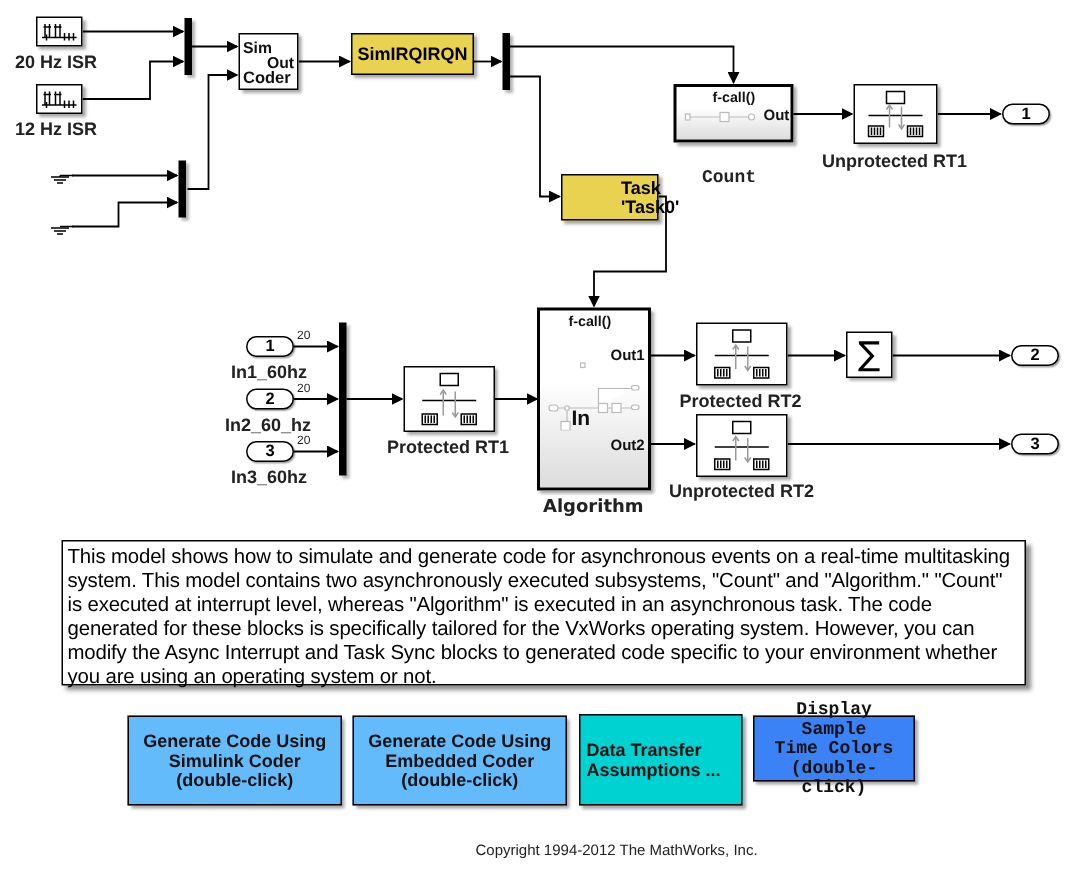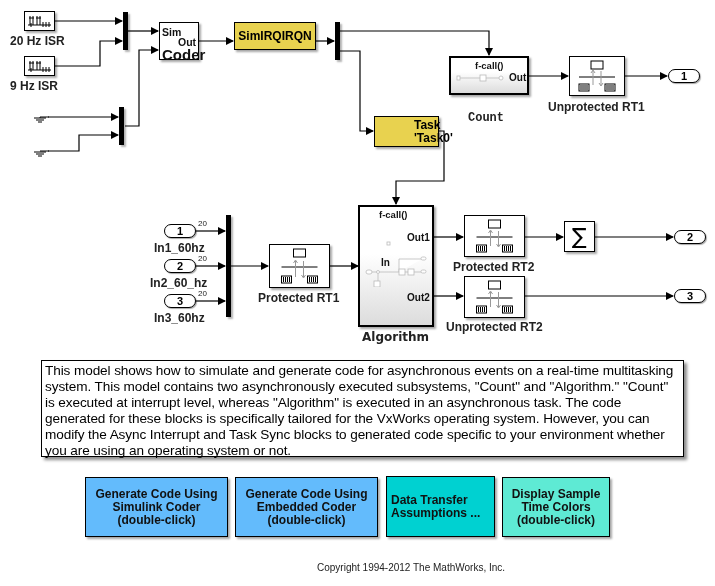--- a/index.html
+++ b/index.html
@@ -88,21 +88,21 @@
 <div class="blk" style="left:24px;top:56px;width:31px;height:20px;">
   <svg width="29" height="18">
     <g stroke="#000" stroke-width="1" fill="none">
       <path d="M3,13 H26"></path>
         <path d="M5,4 V13 M8,4 V13 M12,4 V13 M15,4 V13"></path>
       <path d="M4,6 H9 M11,6 H16"></path>
       <path d="M18,10 V15 M21,10 V15 M24,10 V15 M6,11 V15"></path>
     </g>
   </svg>
 </div>
-<div class="lbl" style="left:10px;top:79px;">9 Hz ISR</div>
+<div class="lbl" style="left:10px;top:79px;">12 Hz ISR</div>
 
 <svg style="position:absolute;left:32px;top:112px;" width="18" height="12">
   <g stroke="#000" stroke-width="1">
       <path d="M8,5 H17 M8,5 V5"></path>
       <path d="M2,6 H14 M4,8 H12 M6,10 H10"></path>
       <path d="M8,5 V6"></path>
     </g>
 </svg>
 <svg style="position:absolute;left:32px;top:146px;" width="18" height="12">
   <g stroke="#000" stroke-width="1">
@@ -112,21 +112,21 @@
 </svg>
 
 <div class="mux" style="left:123px;top:12px;height:38px;"></div>
 <div class="mux" style="left:119px;top:107px;height:38px;"></div>
 <div class="mux" style="left:335px;top:22px;height:38px;"></div>
 <div class="mux" style="left:226px;top:215px;height:102px;"></div>
 
 <div class="blk" style="left:159px;top:22px;width:40px;height:38px;">
   <span class="btxt" style="left:2px;top:3px;font-size:10.5px;">Sim</span>
   <span class="btxt" style="left:18px;top:13px;font-size:10.5px;">Out</span>
-  <span class="btxt" style="left:2px;top:23px;font-size:15px;">Coder</span>
+  <span class="btxt" style="left:2px;top:23px;font-size:11px;">Coder</span>
 </div>
 
 <div class="blk yellow" style="left:234px;top:22px;width:82px;height:28px;display:flex;align-items:center;justify-content:center;">
   <span style="font-weight:bold;font-size:12px;">SimIRQIRQN</span>
 </div>
 
 <div class="blk yellow" style="left:374px;top:116px;width:65px;height:31px;text-align:right;font-weight:bold;font-size:12px;line-height:13px;padding-top:2px;padding-left:39px;">
   <div>Task</div>
   <div>'Task0'</div>
 </div>
@@ -141,21 +141,21 @@
         <rect x="25" y="3" width="6" height="6"></rect>
         <circle cx="46" cy="6" r="2"></circle>
       </g>
   </svg>
 </div>
 <div class="lbl" style="left:468px;top:111px;font-family:Liberation Mono, monospace;font-size:12px;">Count</div>
 
 <div class="blk sub" style="left:358px;top:205px;width:76px;height:122px;">
   <span class="btxt" style="left:19px;top:2px;font-size:9.5px;">f-call()</span>
   <span class="btxt" style="left:47px;top:25px;font-size:10px;">Out1</span>
-  <span class="btxt" style="left:2px;top:50px;font-size:10px;padding-left:19px;">In</span>
+  <span class="btxt" style="left:2px;top:63px;font-size:14px;padding-left:19px;">In</span>
   <span class="btxt" style="left:47px;top:85px;font-size:10px;">Out2</span>
   <svg style="position:absolute;left:4px;top:30px;" width="64" height="50">
     <g stroke="#bbb" fill="#fff" stroke-width="0.8">
       <rect x="23" y="5" width="3" height="3"></rect>
       <path d="M5,35 H60 M35,35 V22 H58"></path>
       <rect x="2" y="33" width="6" height="4" rx="2"></rect>
       <circle cx="14" cy="35" r="1.5"></circle>
       <rect x="35" y="32" width="6" height="6"></rect>
         <rect x="44" y="32" width="6" height="6"></rect>
       <rect x="10" y="44" width="6" height="6"></rect>
@@ -276,19 +276,19 @@
 </div>
 <div class="btn" style="left:235px;top:477px;width:143px;height:60px;background:#63bbfc;">
   <span>Generate Code Using
 Embedded Coder
 (double-click)</span>
 </div>
 <div class="btn" style="left:386px;top:476px;width:109px;height:61px;background:#00d1d1;justify-content:flex-start;text-align:left;">
   <span>Data Transfer
 Assumptions ...</span>
 </div>
-<div class="btn" style="left:502px;top:477px;width:108px;height:60px;background:#5eead4;">
+<div class="btn" style="left:502px;top:477px;width:108px;height:44px;background:#3b82f6;font-family:Liberation Mono, monospace;">
   <span>Display Sample
 Time Colors
 (double-click)</span>
 </div>
 
 <div style="position:absolute;left:288px;top:562px;font-size:10px;color:#222;white-space:nowrap;margin-left:29px;">Copyright 1994-2012 The MathWorks, Inc.</div>
 
 </body></html>

